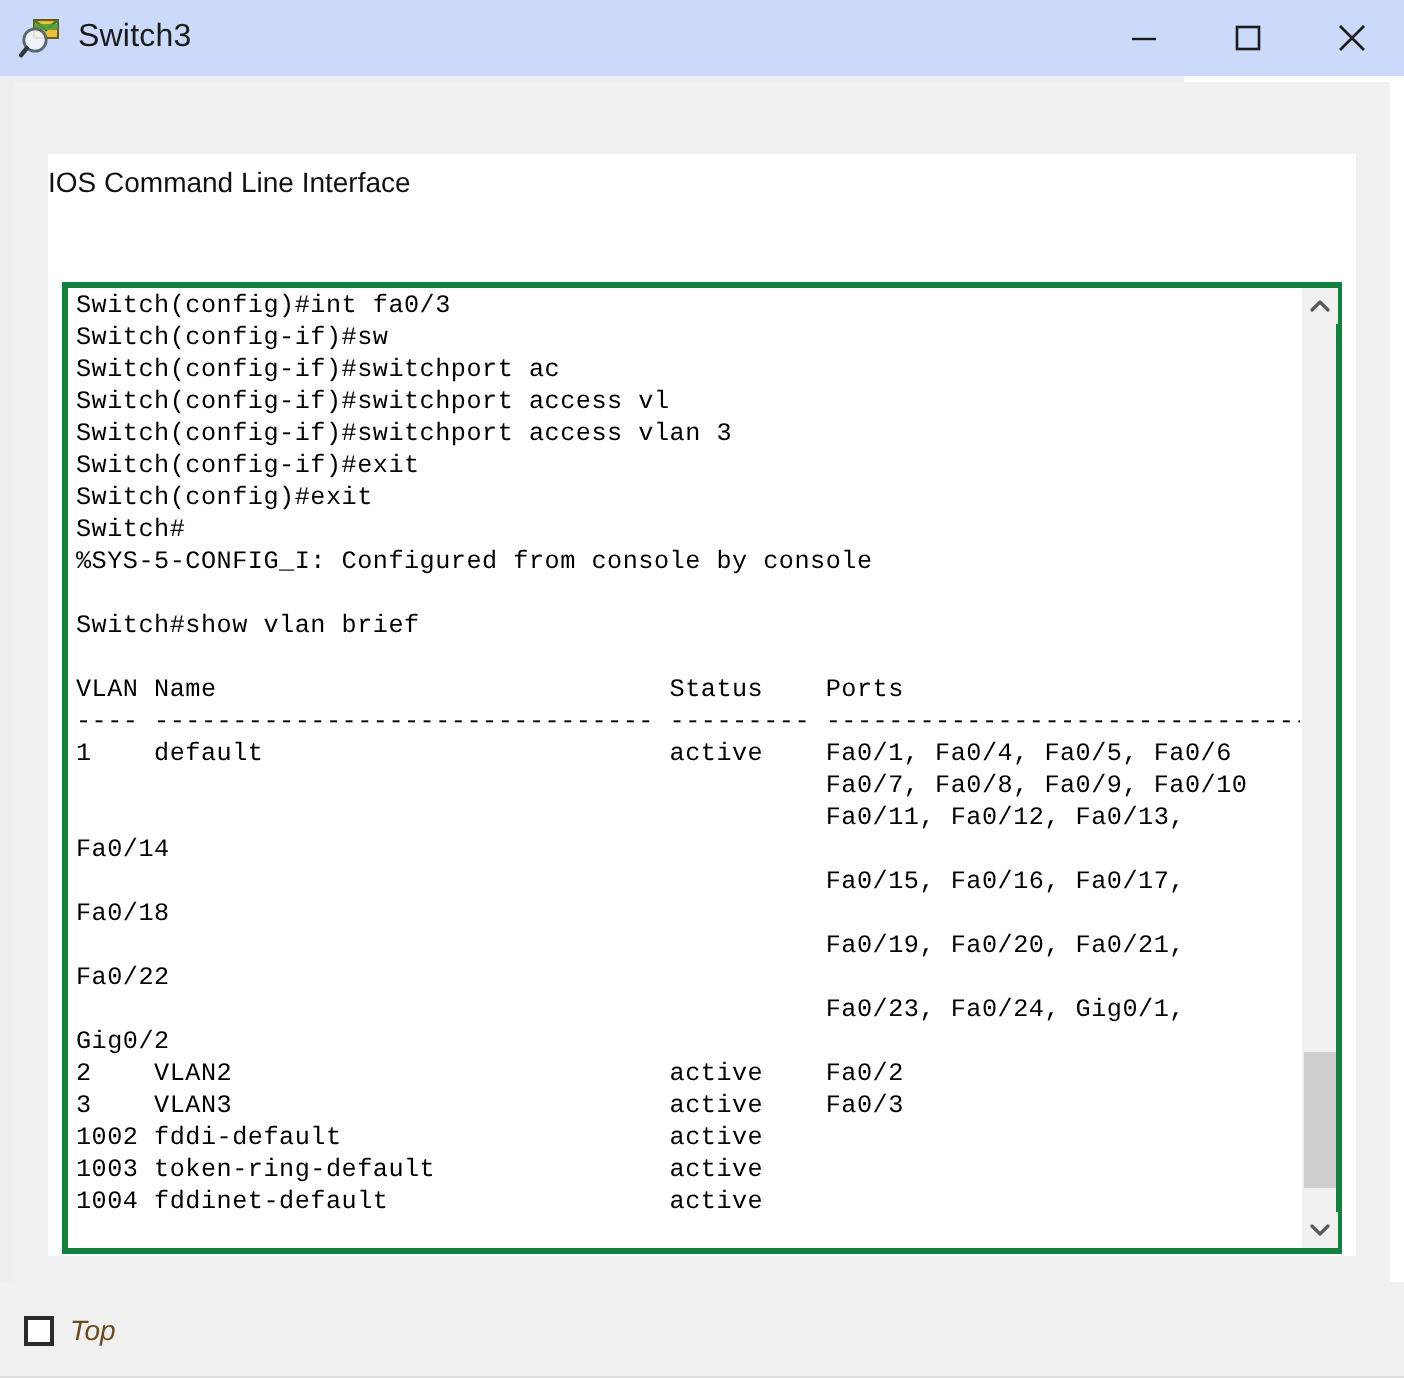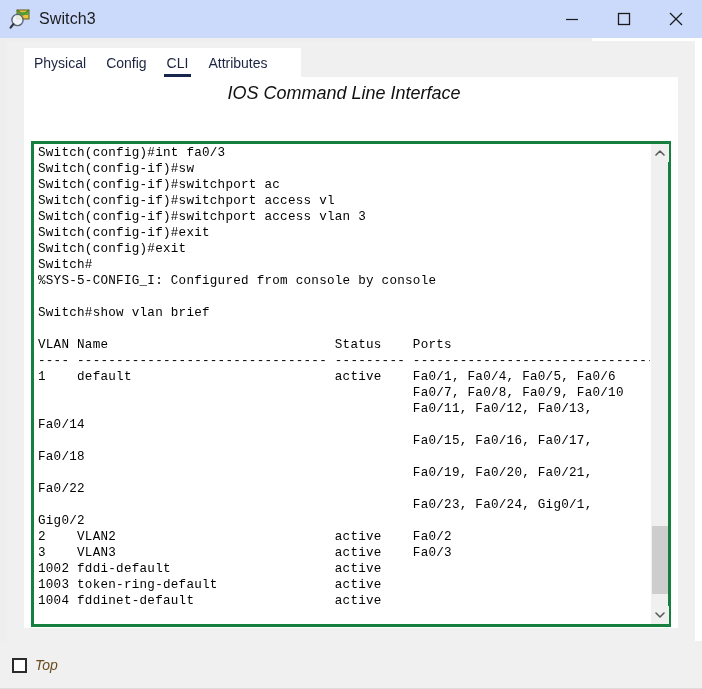--- a/index.html
+++ b/index.html
@@ -115,24 +115,22 @@
     height: 551px;
     background: #ffffff;
     box-sizing: border-box;
   }
 
   #cli-heading {
     position: absolute;
     left: 0;
     top: 6px;
     width: 640px;
-    text-align: center;
-    font-size: 18px;
+    font-size: 14px;
     color: #101010;
-    font-style: italic;
   }
 
   
   #terminal-wrap {
     position: absolute;
     left: 7px;
     top: 64px;
     width: 640px;
     height: 486px;
     border: 3px solid #15803d;
@@ -282,34 +280,20 @@
         <svg width="16" height="16" viewBox="0 0 16 16">
           <line x1="2" y1="2" x2="14" y2="14" stroke="#1b1b1b" stroke-width="1.3"></line>
           <line x1="14" y1="2" x2="2" y2="14" stroke="#1b1b1b" stroke-width="1.3"></line>
         </svg>
       </div>
     </div>
   </div>
 
   <div id="content-panel">
 
-    <div id="tabbar">
-      <div class="tab">
-        <span>Physical</span>
-      </div>
-      <div class="tab">
-        <span>Config</span>
-      </div>
-      <div class="tab active">
-        <span>CLI</span>
-      </div>
-      <div class="tab">
-        <span>Attributes</span>
-      </div>
-    </div>
 
     <div id="tab-page">
 
       <div id="cli-heading">IOS Command Line Interface</div>
 
       <div id="terminal-wrap">
         <div id="terminal">
           <pre>Switch(config)#int fa0/3
 Switch(config-if)#sw
 Switch(config-if)#switchport ac

